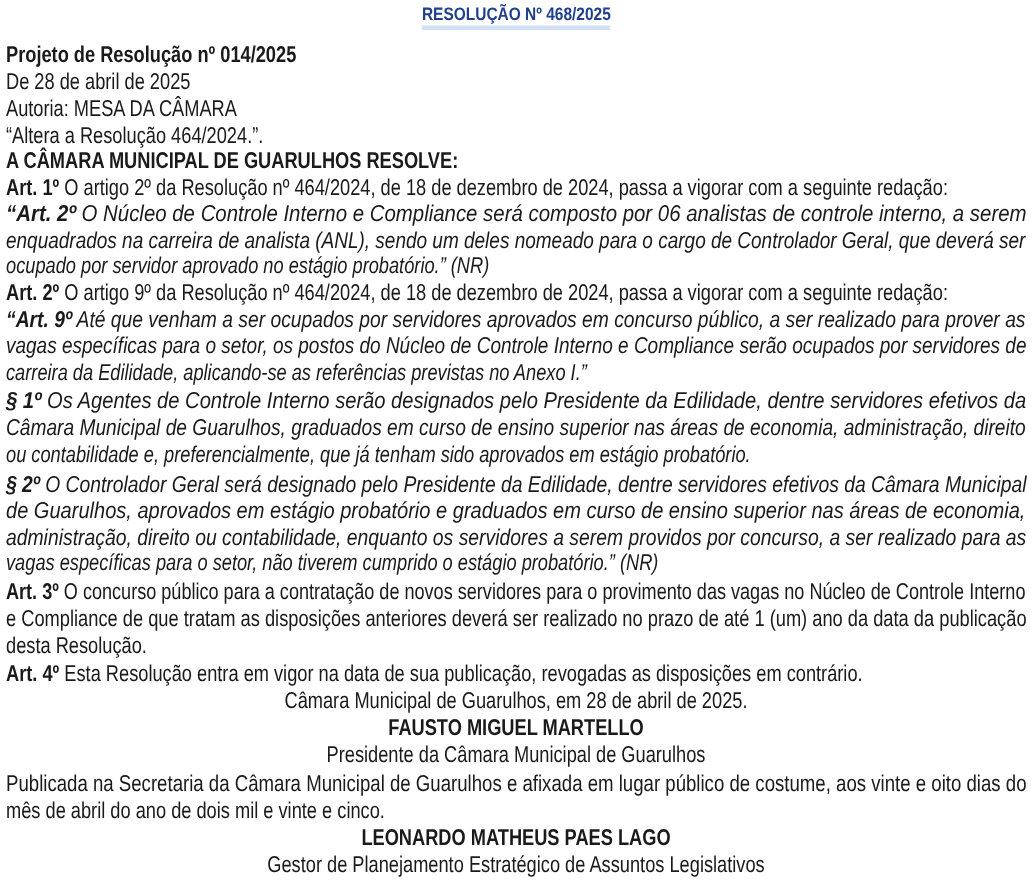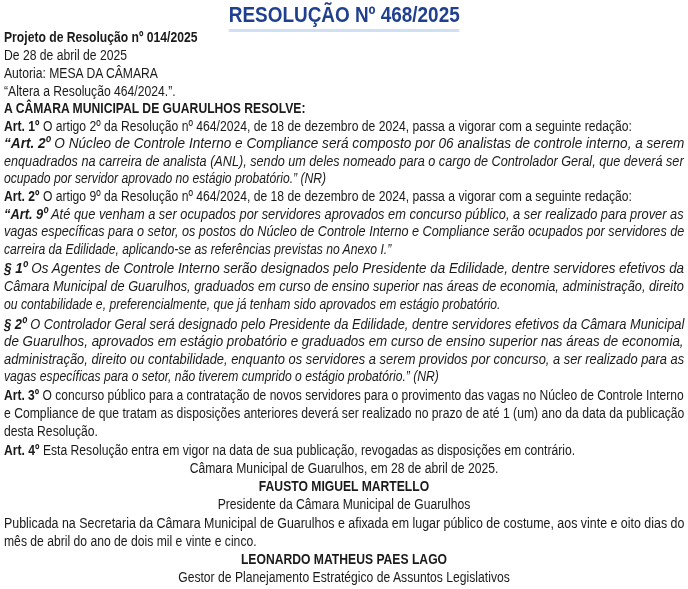--- a/index.html
+++ b/index.html
@@ -10,21 +10,21 @@
   }
   .page { position: relative; width: 688px; height: 589px; }
   .line {
     position: absolute; left: 4px; white-space: nowrap;
     font-size: 15.2px; line-height: 19px;
     transform-origin: 0 0;
   }
   .center { left: 0; width: 688px; text-align: center; transform-origin: 50% 0; }
   .title {
     position: absolute; left: 0; top: 2px; width: 688px; text-align: center;
-    font-size: 22px; font-weight: bold; color: #1f3f8f;
+    font-size: 12px; font-weight: bold; color: #1f3f8f;
     text-decoration: underline; text-decoration-thickness: 2px; text-underline-offset: 2px;
   }
   .title span { display: inline-block; transform: scaleX(0.86); border-bottom: 3px solid #cfe0f5; padding-bottom: 1px; }
   b { font-weight: bold; }
   i { font-style: italic; }
 </style>
 </head>
 <body>
 
 <div class="page">

